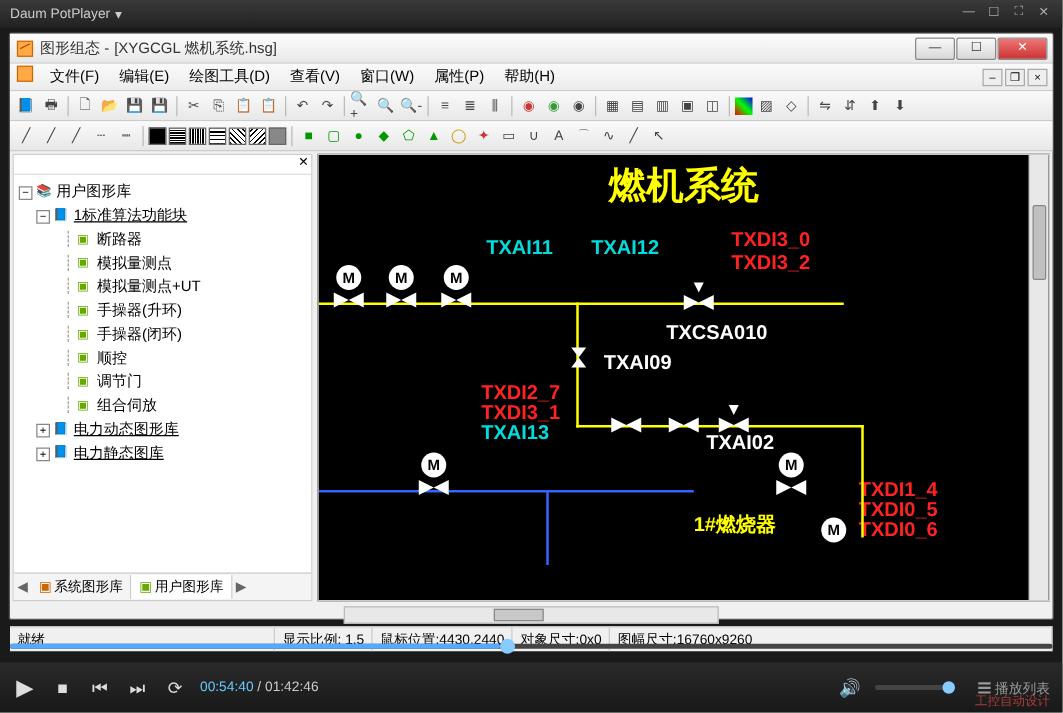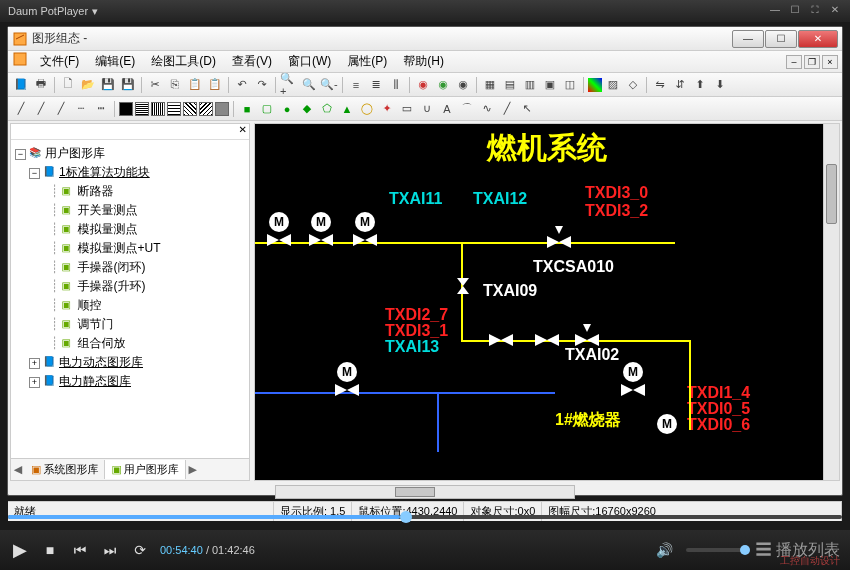--- a/index.html
+++ b/index.html
@@ -53,21 +53,21 @@
 .lbl.white { color: #fff; }
 .lbl.yellow { color: #ff0; }
 .valve-m { position: absolute; width: 20px; height: 20px; background: #fff; border-radius: 50%; color: #000; font-weight: bold; text-align: center; line-height: 20px; font-size: 12px; }
 .pipe { position: absolute; background: #ff0; }
 .pipe.blue { background: #36f; }
 .scrollbar-v { position: absolute; right: 0; top: 0; bottom: 0; width: 16px; background: #e8e8e8; border-left: 1px solid #ccc; }
 .scrollbar-v .thumb { position: absolute; left: 2px; right: 2px; top: 40px; height: 60px; background: #c0c0c0; border: 1px solid #888; border-radius: 2px; }
 
 .statusbar { height: 20px; background: #f0f0f0; border-top: 1px solid #ccc; display: flex; font-size: 11px; align-items: center; }
 .statusbar .cell { padding: 2px 6px; border-right: 1px solid #ccc; }
-.statusbar .cell:first-child { width: 266px; }
+.statusbar .cell:first-child { width: 212px; }
 
 .player-slider { position: absolute; bottom: 44px; left: 8px; right: 8px; height: 18px; display: flex; align-items: center; }
 .slider-track { flex: 1; height: 4px; background: #444; border-radius: 2px; position: relative; }
 .slider-fill { position: absolute; left: 0; top: 0; bottom: 0; width: 47%; background: #5af; border-radius: 2px; }
 .slider-thumb { position: absolute; left: 47%; top: -4px; width: 12px; height: 12px; background: #8cf; border-radius: 50%; }
 
 .player-controls { position: absolute; bottom: 0; left: 0; right: 0; height: 40px; background: linear-gradient(#2a2a2a,#181818); display: flex; align-items: center; padding: 0 10px; gap: 10px; color: #ccc; font-size: 11px; }
 .pbtn { width: 20px; height: 20px; color: #ddd; cursor: pointer; display: inline-flex; align-items: center; justify-content: center; font-size: 14px; }
 .pbtn.play { font-size: 18px; }
 .time { color: #ccc; }
@@ -100,20 +100,21 @@
 
   <div class="inner-titlebar">
     <div class="left">
       <span class="icon">
         <svg width="16" height="16">
             <rect x="2" y="2" width="12" height="12" fill="#fa4" stroke="#c60"></rect>
             <path d="M4 8 L12 4" stroke="#a40"></path>
           </svg>
       </span>
       <span>图形组态 - </span>
+      <span>[XYGCGL 燃机系统.hsg]</span>
     </div>
     <div class="win-controls">
       <div class="win-btn">—</div>
       <div class="win-btn">☐</div>
       <div class="win-btn close">✕</div>
     </div>
   </div>
 
   <div class="menubar">
     <div class="menus">
@@ -217,25 +218,24 @@
   <div class="content">
 
     <div class="tree-panel">
       <div style="height:16px;border-bottom:1px solid #ddd;display:flex;justify-content:flex-end;padding:0 2px">
         <span style="font-size:10px;cursor:pointer">✕</span>
       </div>
       <div class="tree-scroll">
         <div class="tree-node"><span class="toggle">−</span><span class="nicon">📚</span><span>用户图形库</span></div>
         <div class="tree-node level1"><span class="toggle">−</span><span class="nicon" style="color:#06c">📘</span><span>1标准算法功能块</span></div>
         <div class="tree-node level2"><span class="dots">┊</span> <span class="nicon" style="color:#6a0">▣</span><span>断路器</span></div>
-        <div class="tree-node level2"><span class="dots">┊</span> <span class="nicon" style="color:#6a0">▣</span><span>开关量测点</span></div>
         <div class="tree-node level2"><span class="dots">┊</span> <span class="nicon" style="color:#6a0">▣</span><span>模拟量测点</span></div>
         <div class="tree-node level2"><span class="dots">┊</span> <span class="nicon" style="color:#6a0">▣</span><span>模拟量测点+UT</span></div>
+        <div class="tree-node level2"><span class="dots">┊</span> <span class="nicon" style="color:#6a0">▣</span><span>手操器(升环)</span></div>
         <div class="tree-node level2"><span class="dots">┊</span> <span class="nicon" style="color:#6a0">▣</span><span>手操器(闭环)</span></div>
-        <div class="tree-node level2"><span class="dots">┊</span> <span class="nicon" style="color:#6a0">▣</span><span>手操器(升环)</span></div>
         <div class="tree-node level2"><span class="dots">┊</span> <span class="nicon" style="color:#6a0">▣</span><span>顺控</span></div>
         <div class="tree-node level2"><span class="dots">┊</span> <span class="nicon" style="color:#6a0">▣</span><span>调节门</span></div>
         <div class="tree-node level2"><span class="dots">┊</span> <span class="nicon" style="color:#6a0">▣</span><span>组合伺放</span></div>
         <div class="tree-node level1"><span class="toggle">+</span><span class="nicon" style="color:#06c">📘</span><span>电力动态图形库</span></div>
         <div class="tree-node level1"><span class="toggle">+</span><span class="nicon" style="color:#06c">📘</span><span>电力静态图库</span></div>
       </div>
       <div class="tree-tabs">
         <span class="tnav">◀</span>
         <span class="ttab">
             <span class="nicon" style="color:#c60">▣</span>
@@ -354,15 +354,15 @@
   <span class="pbtn">⏭</span>
   <span class="pbtn">⟳</span>
   <span class="time">
     <span class="cur">00:54:40</span> / <span>01:42:46</span>
   </span>
   <div class="spacer"></div>
   <span class="pbtn">🔊</span>
   <div class="vol-track">
       <div class="vol-thumb"></div>
     </div>
-  <span style="color:#999;font-size:16px">☰ <span>播放列表</span></span>
+  <span style="margin-left:12px;color:#999;font-size:11px">☰ <span>播放列表</span></span>
 </div>
 <div class="watermark">工控自动设计</div>
 
 </body></html>

